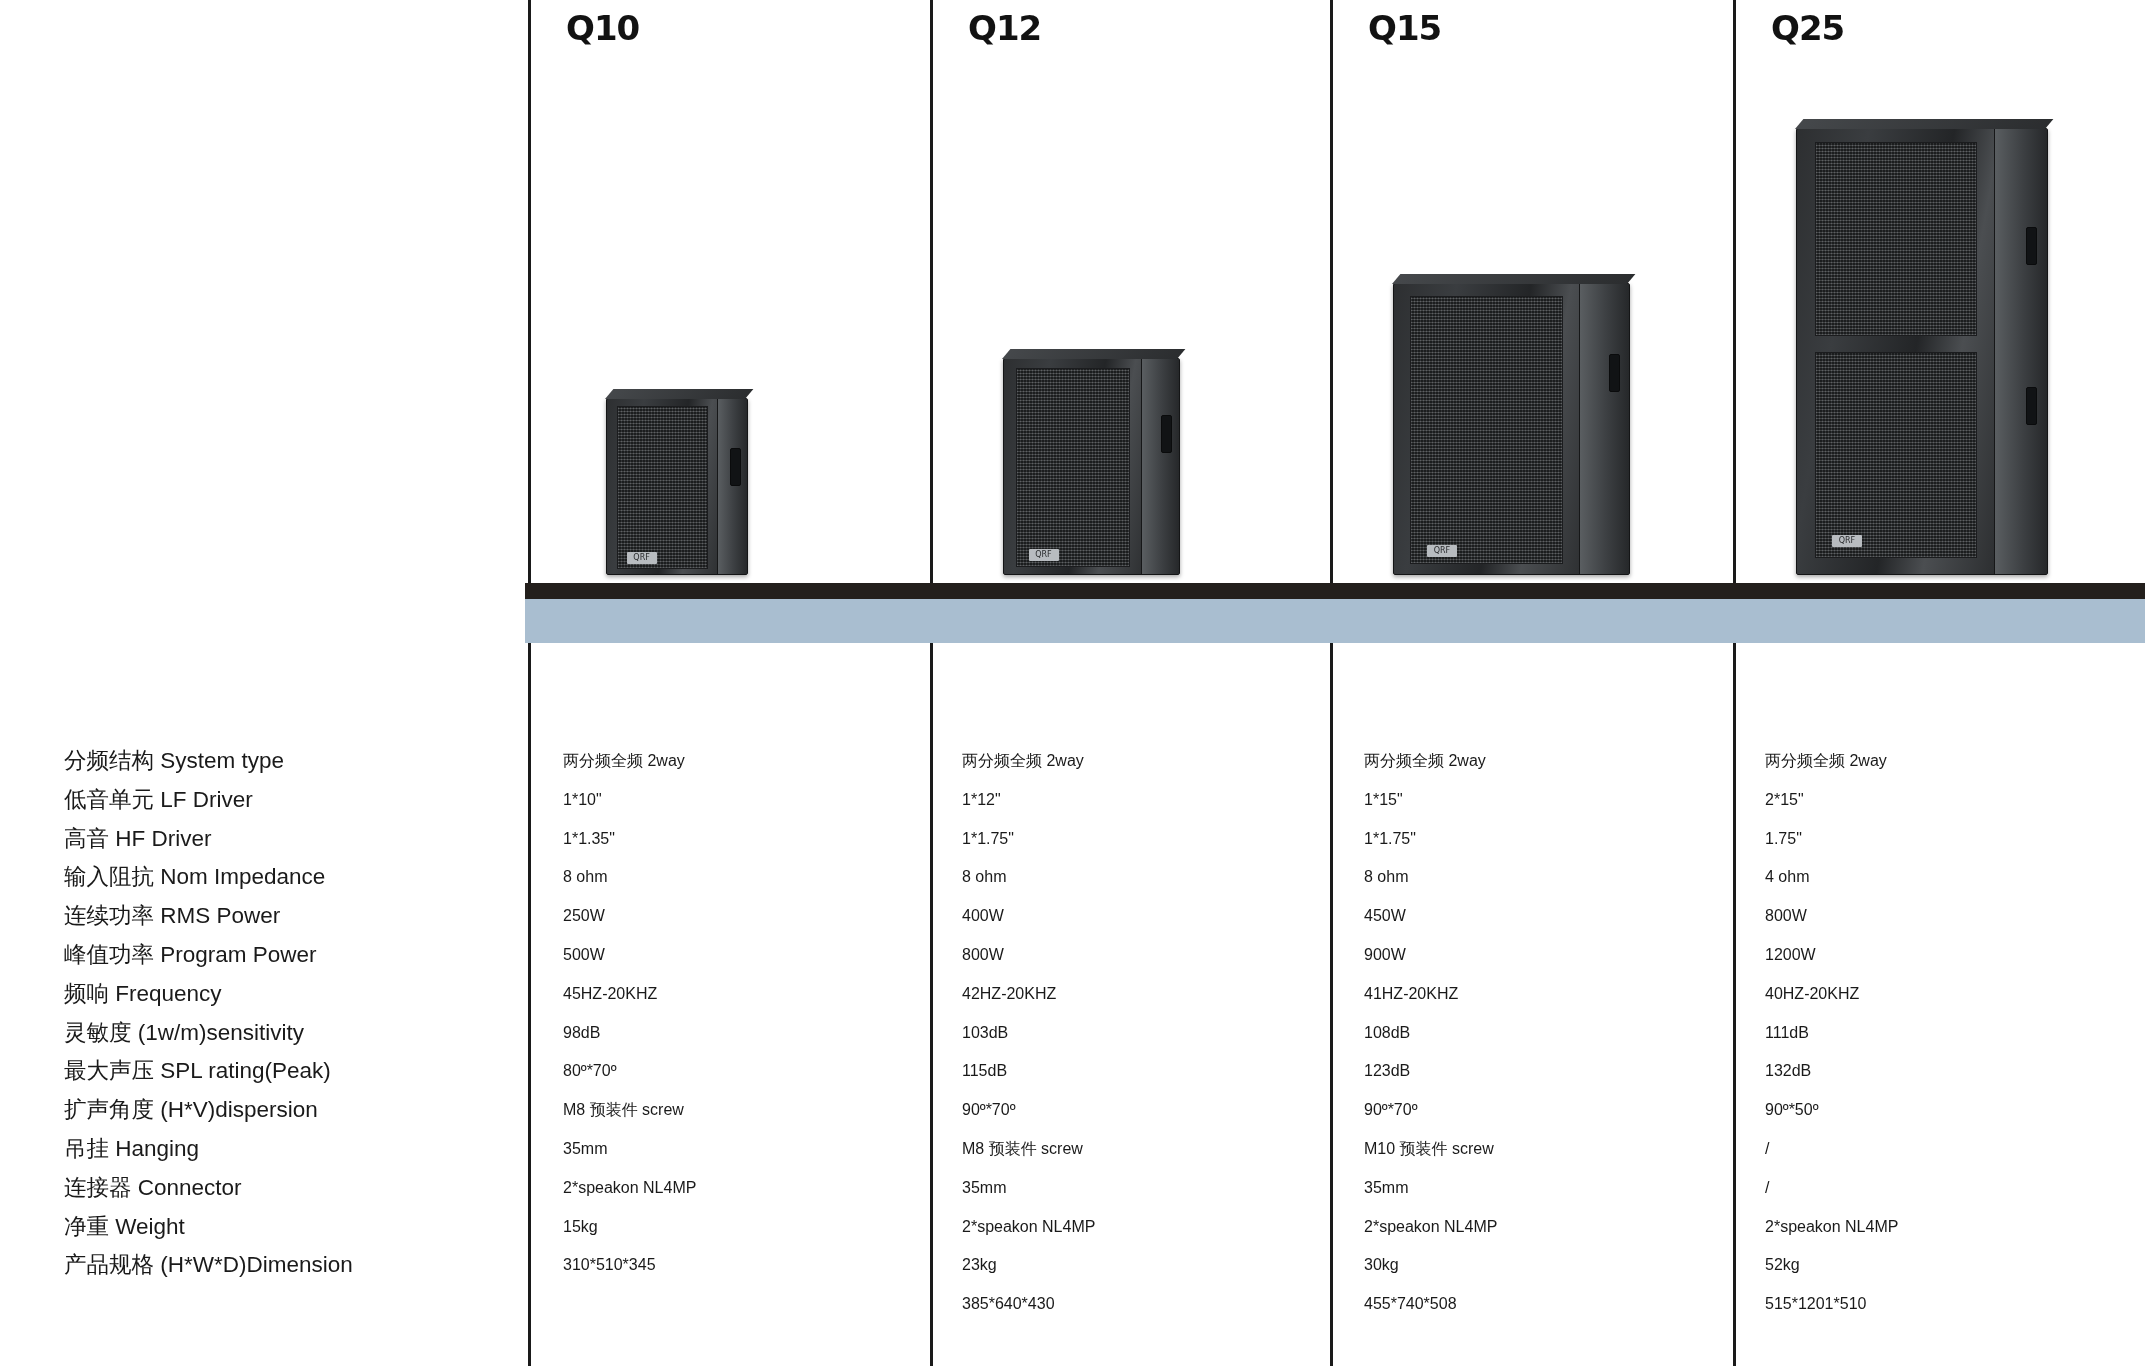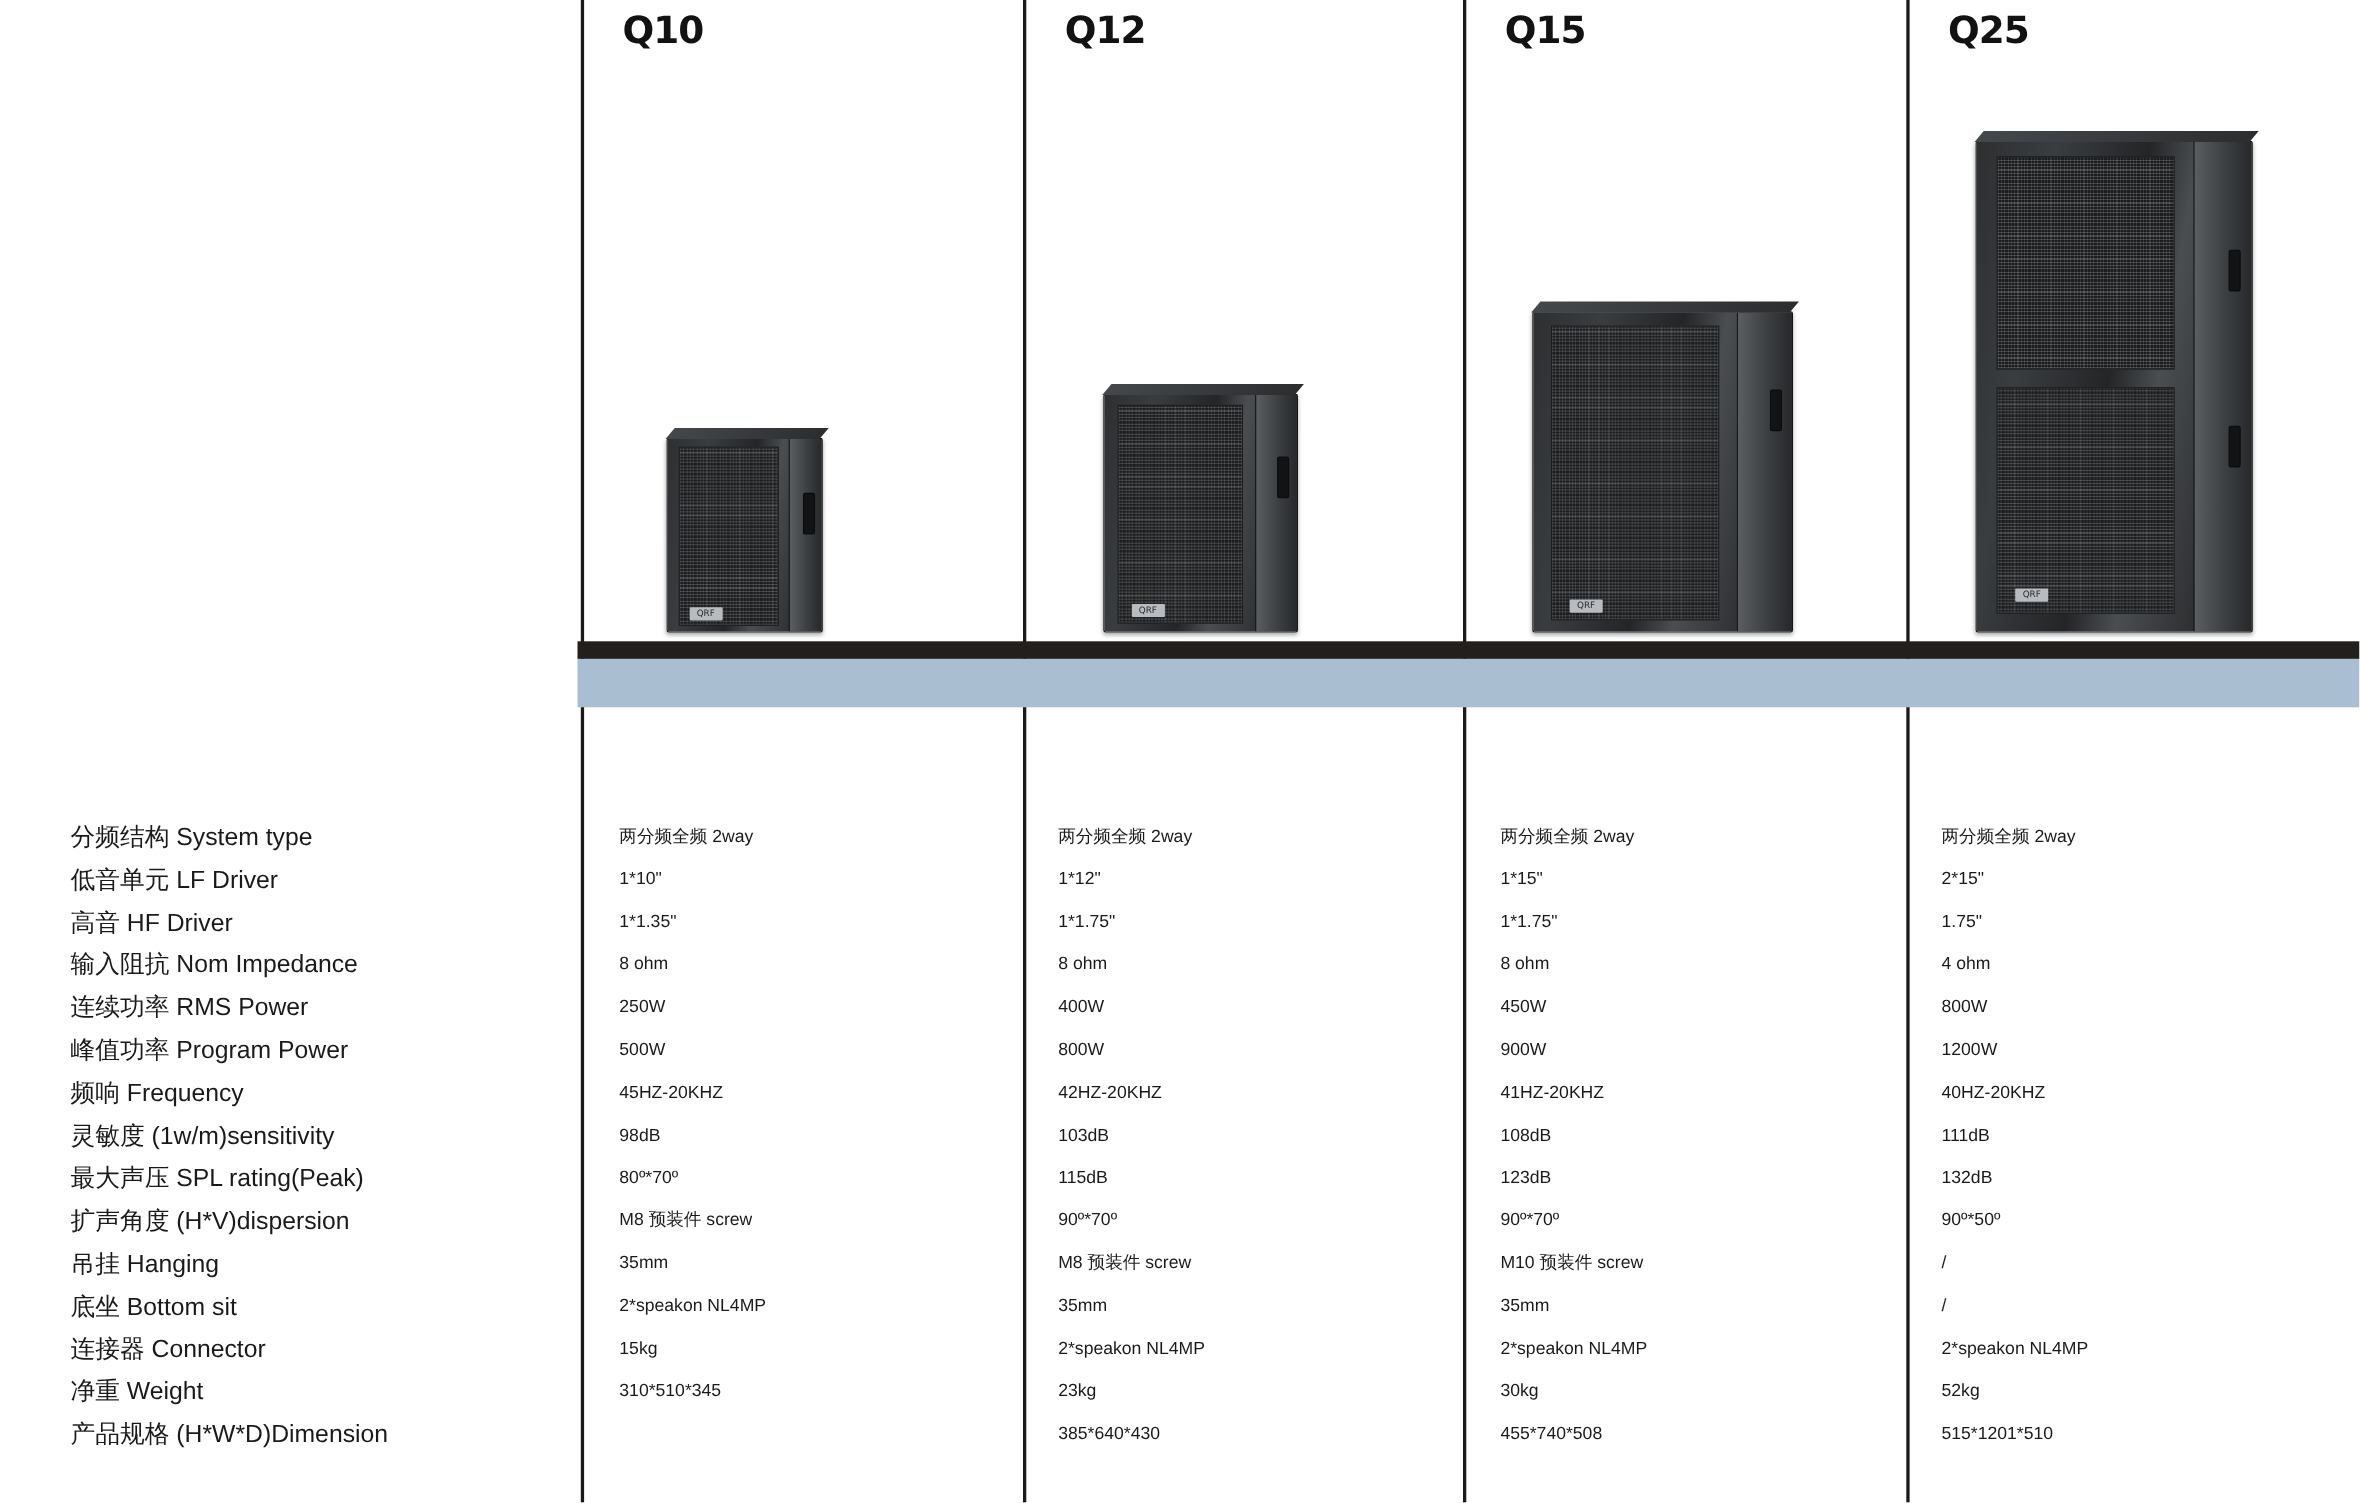--- a/index.html
+++ b/index.html
@@ -279,21 +279,20 @@
     <div class="lbl">低音单元    LF Driver</div>
     <div class="lbl">高音   HF Driver</div>
     <div class="lbl">输入阻抗 Nom Impedance</div>
     <div class="lbl">连续功率    RMS Power</div>
     <div class="lbl">峰值功率    Program Power</div>
     <div class="lbl">频响 Frequency</div>
     <div class="lbl">灵敏度    (1w/m)sensitivity</div>
     <div class="lbl">最大声压    SPL rating(Peak)</div>
     <div class="lbl">扩声角度    (H*V)dispersion</div>
     <div class="lbl">吊挂    Hanging</div>
-    <div class="lbl">底坐 Bottom sit</div>
     <div class="lbl">连接器 Connector</div>
     <div class="lbl">净重 Weight</div>
     <div class="lbl">产品规格 (H*W*D)Dimension</div>
   </div>
 
   <div class="spec-col v0">
     <div class="val">两分频全频 2way</div>
     <div class="val">1*10"</div>
     <div class="val">1*1.35"</div>
     <div class="val">8 ohm</div>

